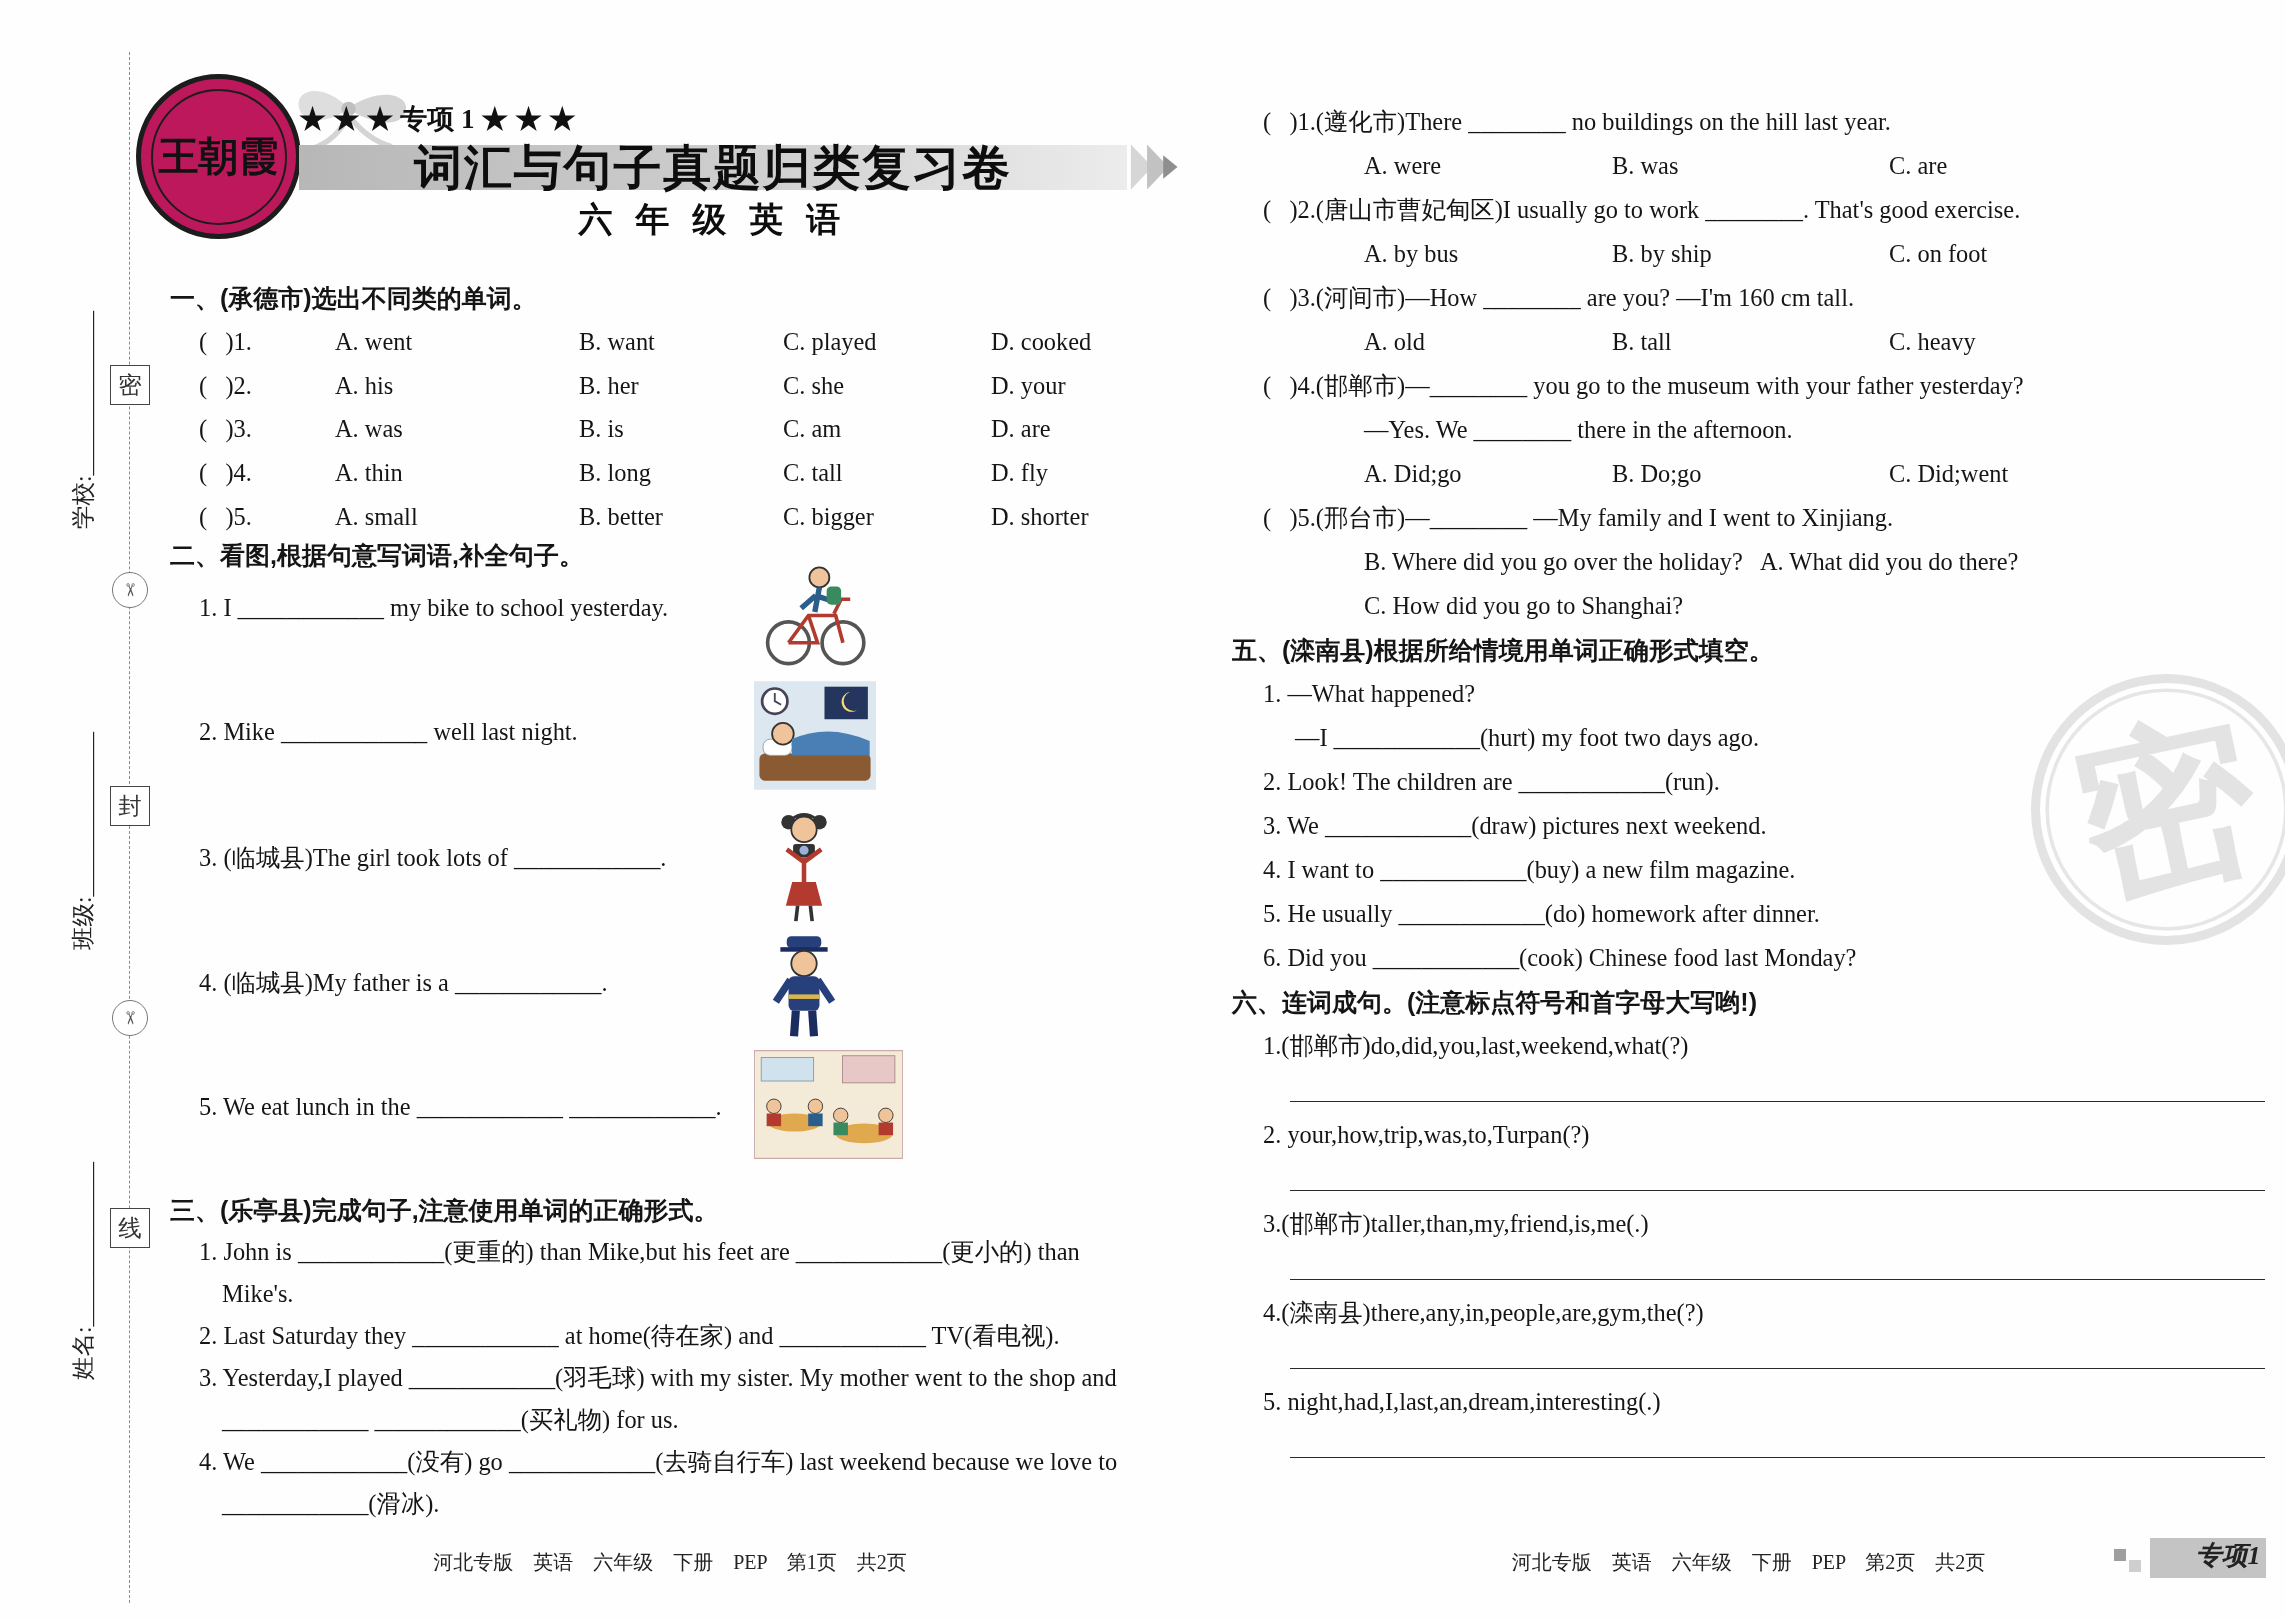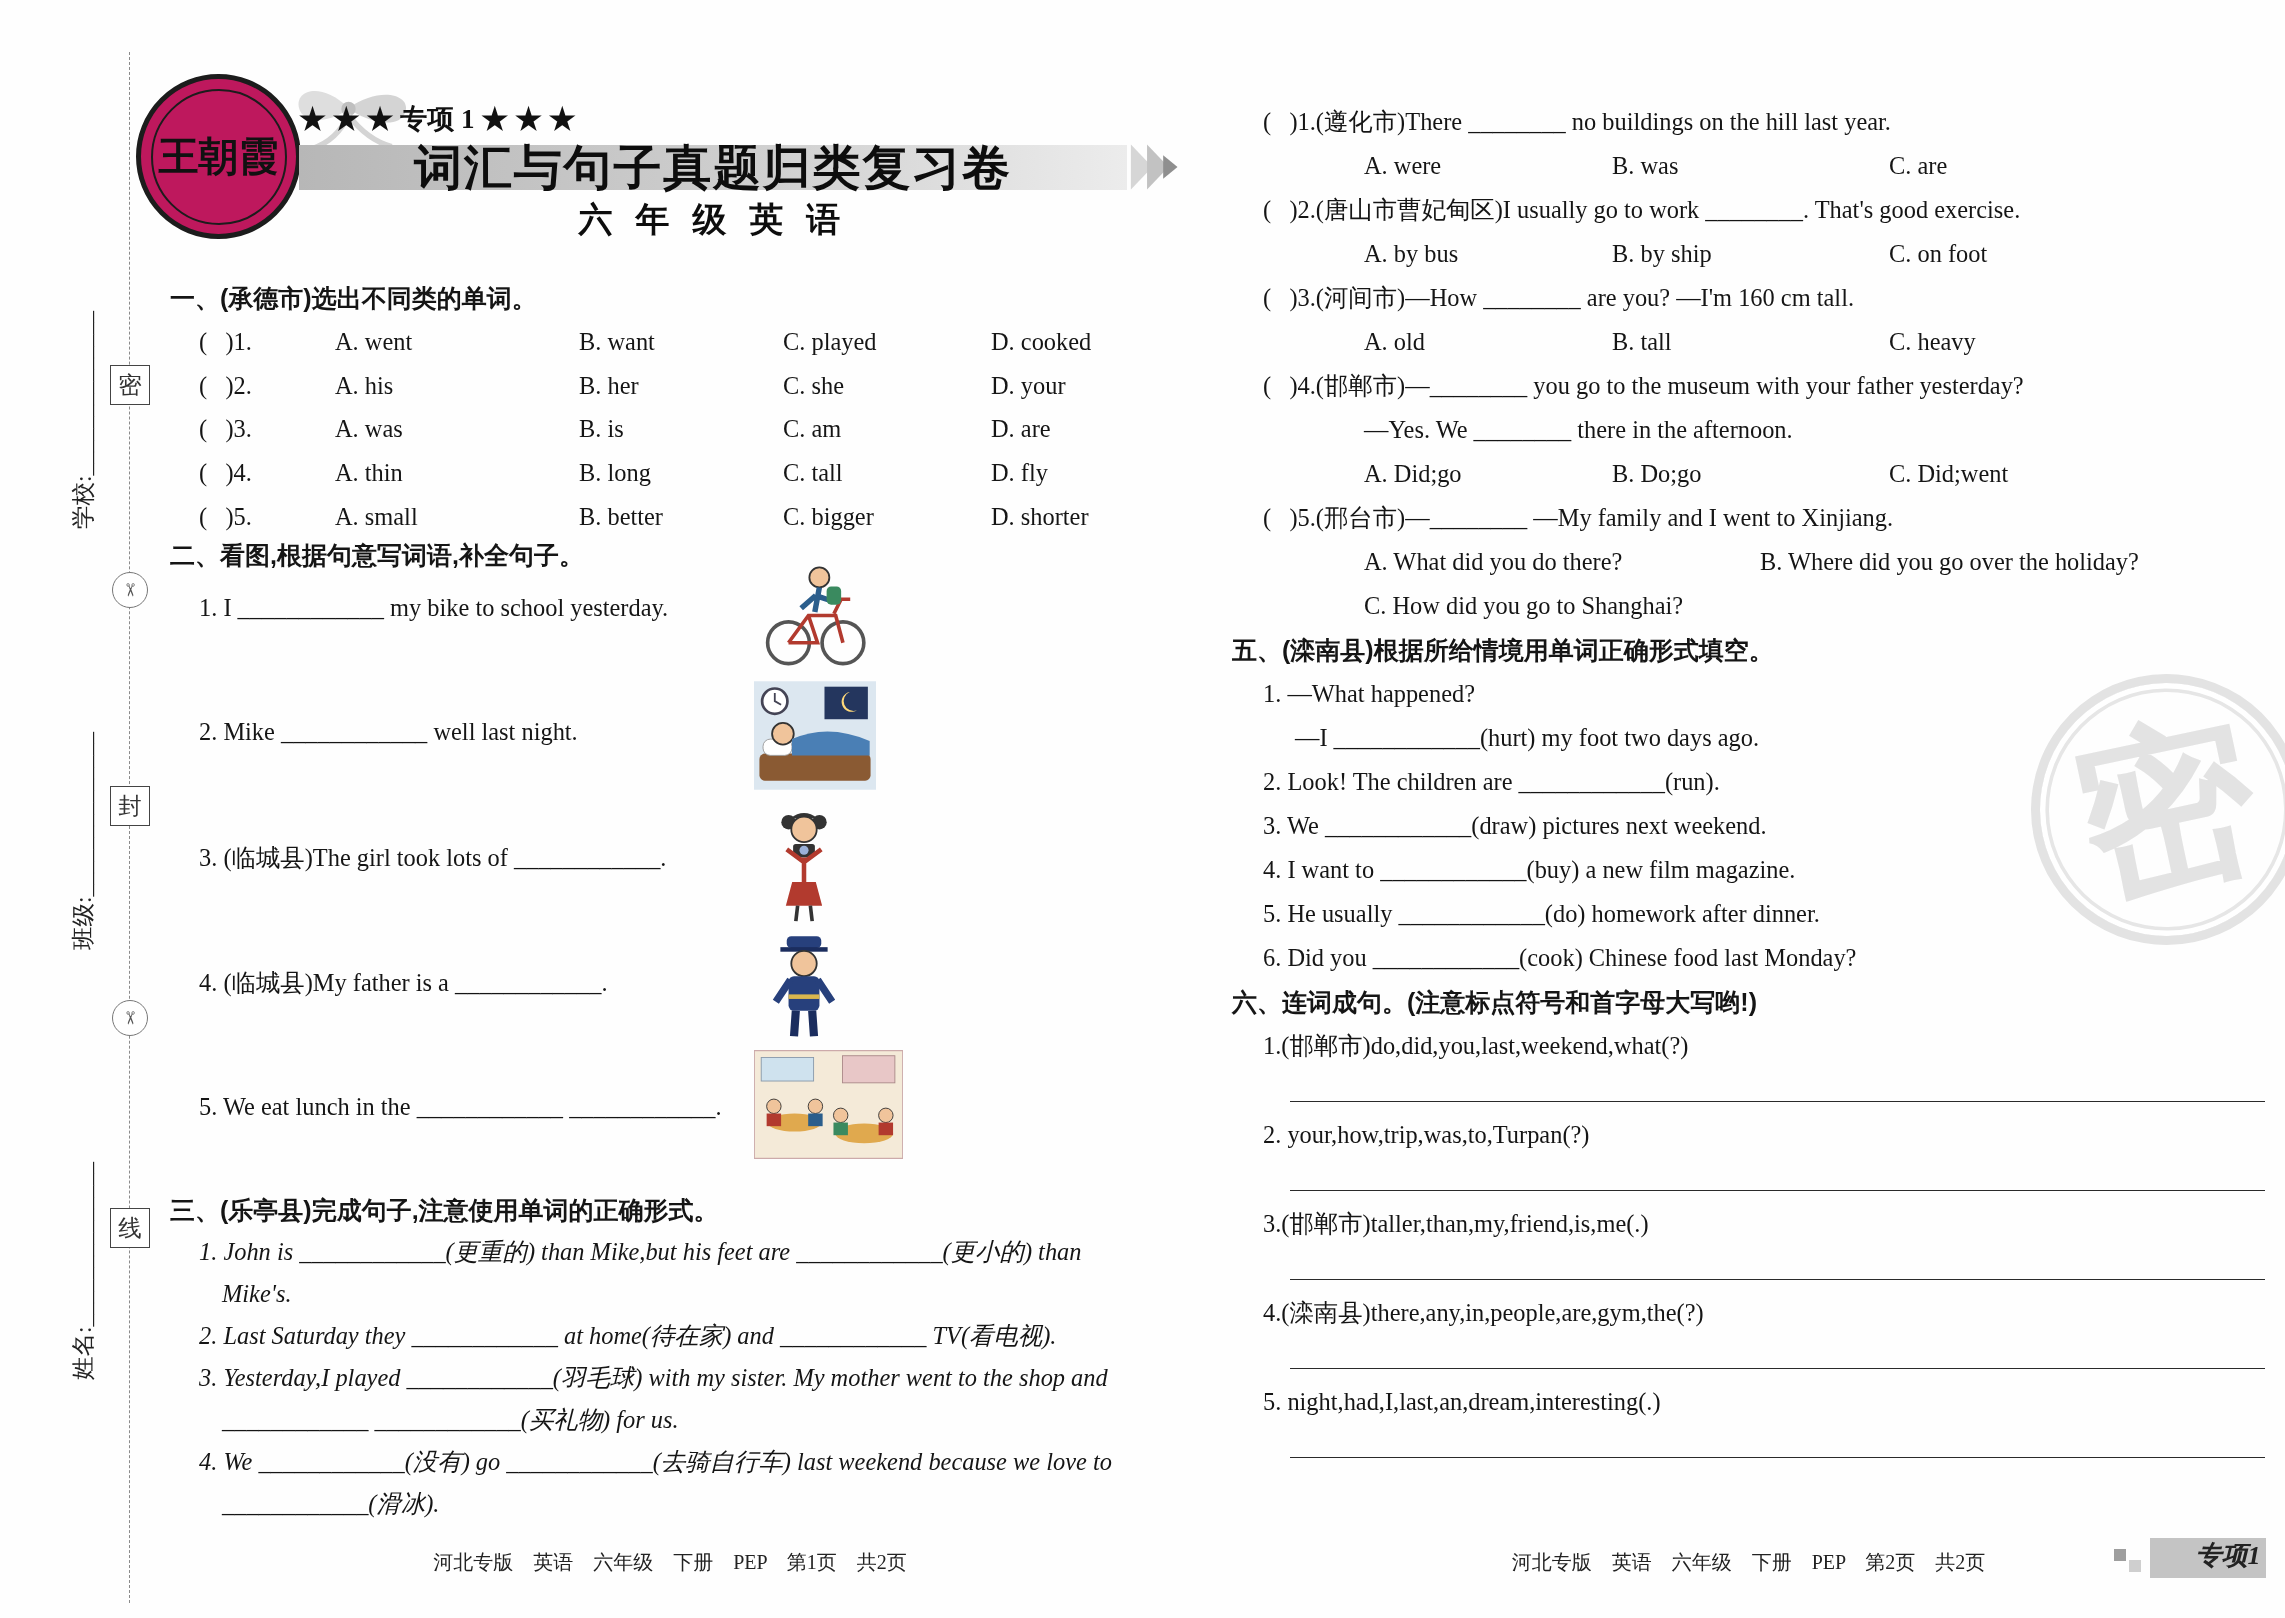--- a/index.html
+++ b/index.html
@@ -44,21 +44,21 @@
   .line { white-space:pre; font-size:24.4px; }
 
   
   .sec1 { position:absolute; left:170px; top:277px; width:1018px; line-height:42px; }
   .s1row { display:grid; grid-template-columns:136px 244px 204px 208px auto; padding-left:29px; height:42px;
     align-items:center; margin-top:1.8px; }
   .sec2 { position:absolute; left:170px; top:534px; width:1018px; height:665px; line-height:42px; }
   .s2text { position:absolute; left:29px; white-space:pre; font-size:24.4px; }
   .pic { position:absolute; left:584px; }
   .sec3 { position:absolute; left:170px; top:1189px; width:1036px; line-height:42px; }
-  .sec3 .line { padding-left:29px;font-style:italic; }
+  .sec3 .line { padding-left:29px; }
   .sec3 .cont { padding-left:52px; }
   .foot-left { position:absolute; left:161px; top:1549px; width:1018px; text-align:center;
     font-size:20px; color:#222; white-space:pre; }
 
   
   .rcol { position:absolute; left:1232px; top:90px; width:1033px; line-height:44px; }
   .rcol .stem { padding-left:31px; }
   .opts { display:grid; grid-template-columns:248px 277px auto; padding-left:132px; }
   .opts span { white-space:pre; font-size:24.4px; }
   .opts2 { display:grid; grid-template-columns:396px auto; padding-left:132px; }
@@ -289,22 +289,22 @@
     <div class="line stem">(   )4.(邯郸市)—________ you go to the museum with your father yesterday?</div>
     <div class="line ind">—Yes. We ________ there in the afternoon.</div>
     <div class="opts">
       <span>A. Did;go</span>
       <span>B. Do;go</span>
       <span>C. Did;went</span>
     </div>
 
     <div class="line stem">(   )5.(邢台市)—________ —My family and I went to Xinjiang.</div>
     <div class="opts2">
+      <span>B. Where did you go over the holiday?</span>
       <span>A. What did you do there?</span>
-      <span>B. Where did you go over the holiday?</span>
     </div>
     <div class="line ind">C. How did you go to Shanghai?</div>
 
     <div class="sech">五、(滦南县)根据所给情境用单词正确形式填空。</div>
     <div class="line stem">1. —What happened?</div>
     <div class="line ind2">—I ____________(hurt) my foot two days ago.</div>
     <div class="line stem">2. Look! The children are ____________(run).</div>
     <div class="line stem">3. We ____________(draw) pictures next weekend.</div>
     <div class="line stem">4. I want to ____________(buy) a new film magazine.</div>
     <div class="line stem">5. He usually ____________(do) homework after dinner.</div>

